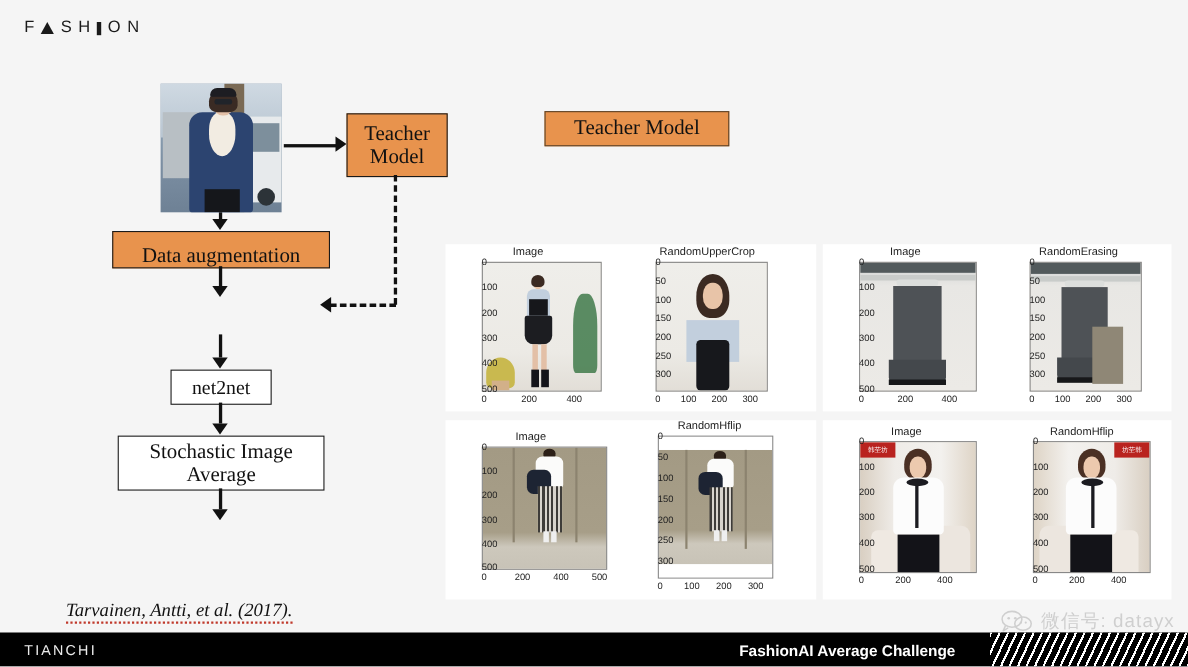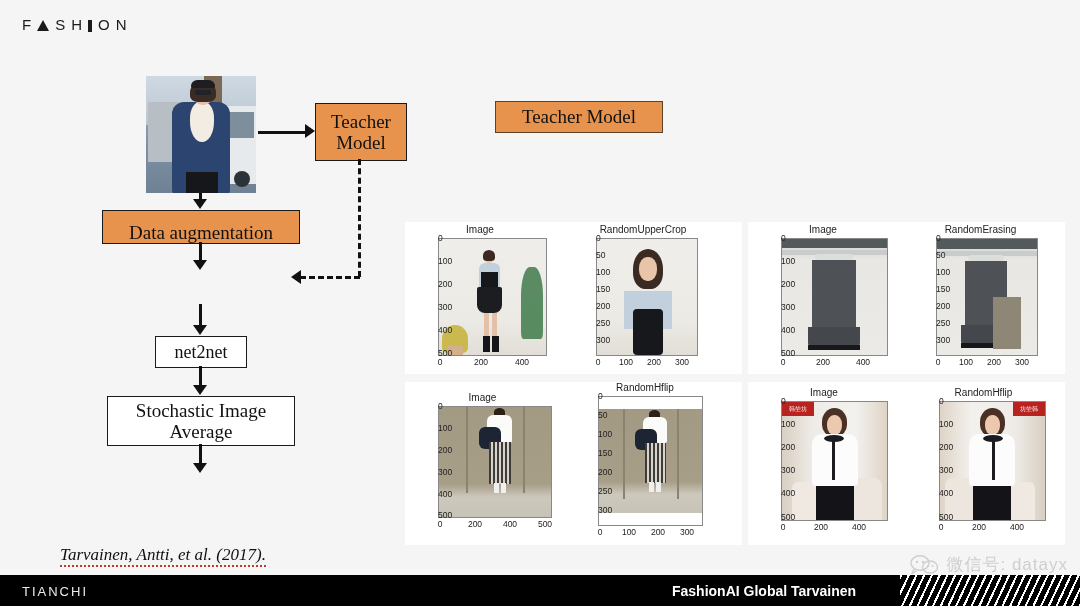--- a/index.html
+++ b/index.html
@@ -469,17 +469,17 @@
         <ellipse cx="20" cy="13" rx="7.5" ry="6"></ellipse>
         <circle cx="18" cy="12" r="1" fill="#cfcfcf" stroke="none"></circle>
         <circle cx="22.5" cy="12" r="1" fill="#cfcfcf" stroke="none"></circle>
       </svg>
     </span>
     <span>微信号: datayx</span>
   </div>
 
   <div class="footer">
     <div class="tianchi">TIANCHI</div>
-    <div class="ftitle">FashionAI  Global Tarvainen</div>
+    <div class="ftitle">FashionAI  Average Challenge</div>
     <div class="stripes"></div>
   </div>
 
 </div>
 
 </body></html>

